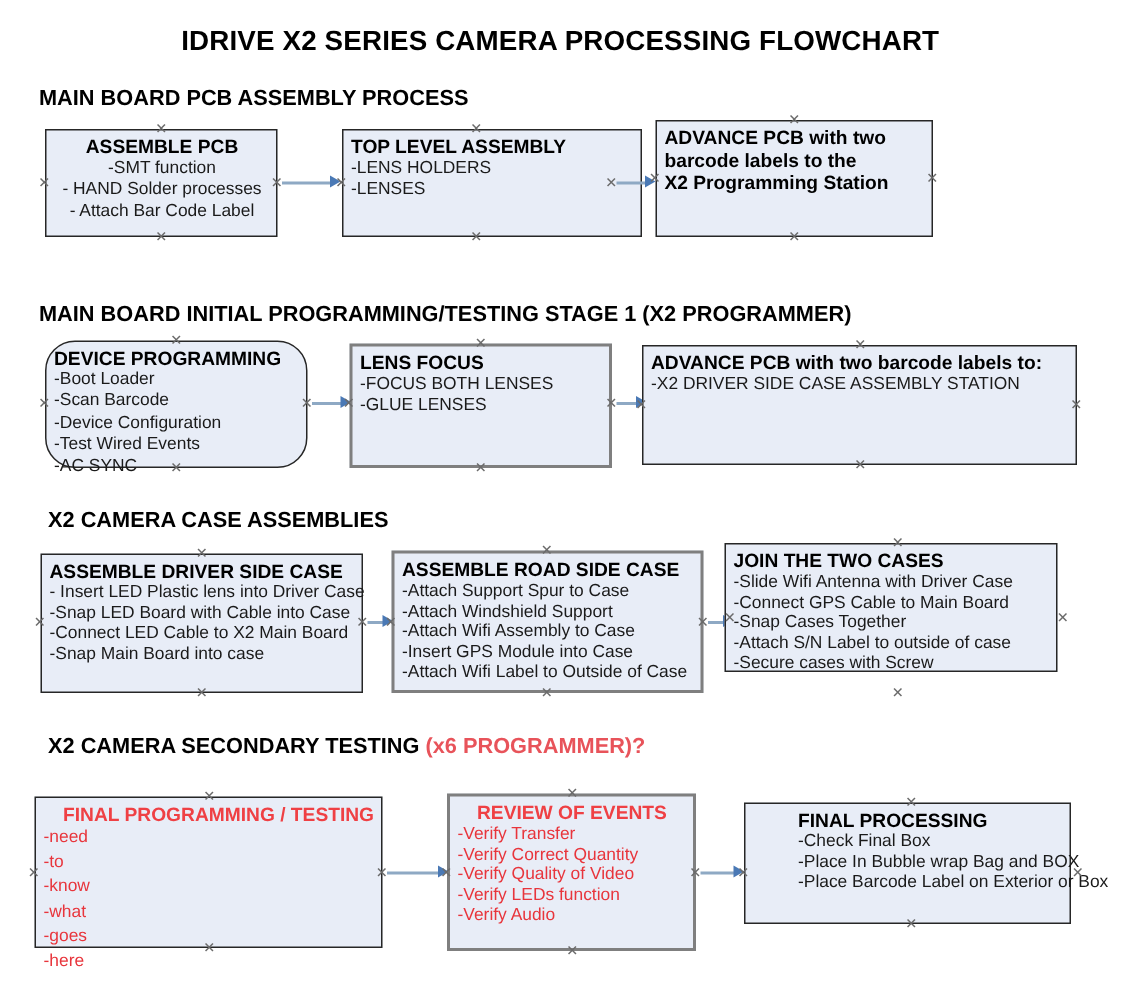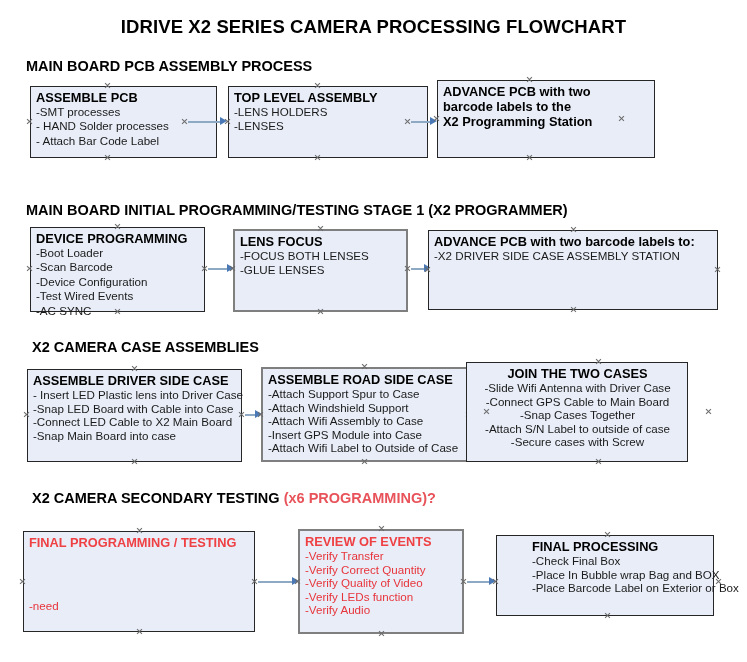--- a/index.html
+++ b/index.html
@@ -69,24 +69,24 @@
   .box .bx-line {
     font-size: 11.6px;
     color: #1a1a1a;
     line-height: 14.4px;
     white-space: nowrap;
   }
   .box.red .bx-title,
   .box.red .bx-line {
     color: #e8353c;
   }
-  .box.red .bx-title { color: #ef4044; }
+  .box.red .bx-title { color: #ef4044; margin-left: 13px; }
 
   .box.tight .bx-line { line-height: 13.6px; }
-  .box.loose .bx-line { line-height: 16.6px; margin-top: 48px; }
+  .box.loose .bx-line { line-height: 16.6px; }
 
   
   .spill {
     position: absolute;
     font-size: 11.6px;
     line-height: 14.4px;
     color: #e8353c;
     white-space: nowrap;
   }
 
@@ -123,23 +123,23 @@
 </style>
 </head>
 <body>
 
 <div id="canvas">
 
   <div class="title">IDRIVE X2  SERIES CAMERA PROCESSING FLOWCHART</div>
 
   <div class="section-head" style="left:26px; top:58px;">MAIN BOARD PCB ASSEMBLY PROCESS</div>
 
-  <div class="box" style="left:30px; top:86px; width:187px; height:72px;">
+  <div class="box" style="left:30px; top:86px; width:155px; height:72px;text-align:center;">
     <div class="bx-title">ASSEMBLE PCB</div>
-    <div class="bx-line">-SMT processes</div>
+    <div class="bx-line">-SMT function</div>
     <div class="bx-line">- HAND Solder processes</div>
     <div class="bx-line">- Attach Bar Code Label</div>
   </div>
   <div class="xh" style="left:104px; top:82px;"></div>
   <div class="xh" style="left:104px; top:154px;"></div>
   <div class="xh" style="left:26px; top:118px;"></div>
   <div class="xh" style="left:181px; top:118px;"></div>
 
   <div class="conn" style="left:188px; top:121px; width:34px;"></div>
   <div class="arrow" style="left:220px; top:117px;"></div>
@@ -150,33 +150,33 @@
     <div class="bx-line">-LENSES</div>
   </div>
   <div class="xh" style="left:314px; top:82px;"></div>
   <div class="xh" style="left:314px; top:154px;"></div>
   <div class="xh" style="left:224px; top:118px;"></div>
   <div class="xh" style="left:404px; top:118px;"></div>
 
   <div class="conn" style="left:411px; top:121px; width:22px;"></div>
   <div class="arrow" style="left:430px; top:117px;"></div>
 
-  <div class="box" style="left:437px; top:80px; width:218px; height:78px;">
+  <div class="box" style="left:437px; top:80px; width:185px; height:78px;">
     <div class="bx-title">ADVANCE PCB with two</div>
     <div class="bx-title">barcode labels to the</div>
     <div class="bx-title"> X2 Programming Station</div>
   </div>
   <div class="xh" style="left:526px; top:76px;"></div>
   <div class="xh" style="left:526px; top:154px;"></div>
   <div class="xh" style="left:433px; top:115px;"></div>
   <div class="xh" style="left:618px; top:115px;"></div>
 
   <div class="section-head" style="left:26px; top:202px;">MAIN BOARD INITIAL PROGRAMMING/TESTING STAGE 1 (X2 PROGRAMMER)</div>
 
-  <div class="box" style="left:30px; top:227px; width:175px; height:85px;">
+  <div class="box" style="left:30px; top:227px; width:175px; height:85px;border-radius:20px;">
     <div class="bx-title">DEVICE PROGRAMMING</div>
     <div class="bx-line">-Boot Loader</div>
     <div class="bx-line">-Scan Barcode</div>
     <div class="bx-line">-Device Configuration</div>
     <div class="bx-line">-Test Wired Events</div>
     <div class="bx-line">-AC SYNC</div>
   </div>
   <div class="xh" style="left:114px; top:223px;"></div>
   <div class="xh" style="left:114px; top:308px;"></div>
   <div class="xh" style="left:26px; top:265px;"></div>
@@ -233,35 +233,35 @@
     <div class="bx-line">-Attach Wifi Label to Outside of Case</div>
   </div>
   <div class="xh" style="left:361px; top:363px;"></div>
   <div class="xh" style="left:361px; top:458px;"></div>
   <div class="xh" style="left:257px; top:411px;"></div>
   <div class="xh" style="left:465px; top:411px;"></div>
 
   <div class="conn" style="left:472px; top:414px; width:14px;"></div>
   <div class="arrow" style="left:482px; top:410px;"></div>
 
-  <div class="box tight" style="left:466px; top:362px; width:222px; height:100px;text-align:center;">
+  <div class="box tight" style="left:483px; top:362px; width:222px; height:86px;">
     <div class="bx-title">JOIN THE TWO CASES</div>
     <div class="bx-line">-Slide Wifi Antenna with Driver Case</div>
     <div class="bx-line">-Connect GPS Cable to Main Board</div>
     <div class="bx-line">-Snap Cases Together</div>
     <div class="bx-line">-Attach S/N Label to outside of case</div>
     <div class="bx-line">-Secure cases with Screw</div>
   </div>
   <div class="xh" style="left:595px; top:358px;"></div>
   <div class="xh" style="left:595px; top:458px;"></div>
   <div class="xh" style="left:483px; top:408px;"></div>
   <div class="xh" style="left:705px; top:408px;"></div>
 
   <div class="section-head" style="left:32px; top:490px;">
-    <span>X2 CAMERA SECONDARY TESTING </span><span class="accent">(x6 PROGRAMMING)?</span>
+    <span>X2 CAMERA SECONDARY TESTING </span><span class="accent">(x6 PROGRAMMER)?</span>
   </div>
 
   <div class="box red loose" style="left:23px; top:531px; width:232px; height:101px;">
     <div class="bx-title">FINAL PROGRAMMING / TESTING</div>
     <div class="bx-line">-need</div>
     <div class="bx-line">-to</div>
     <div class="bx-line">-know</div>
     <div class="bx-line">-what</div>
     <div class="bx-line">-goes</div>
     <div class="bx-line">-here</div>

